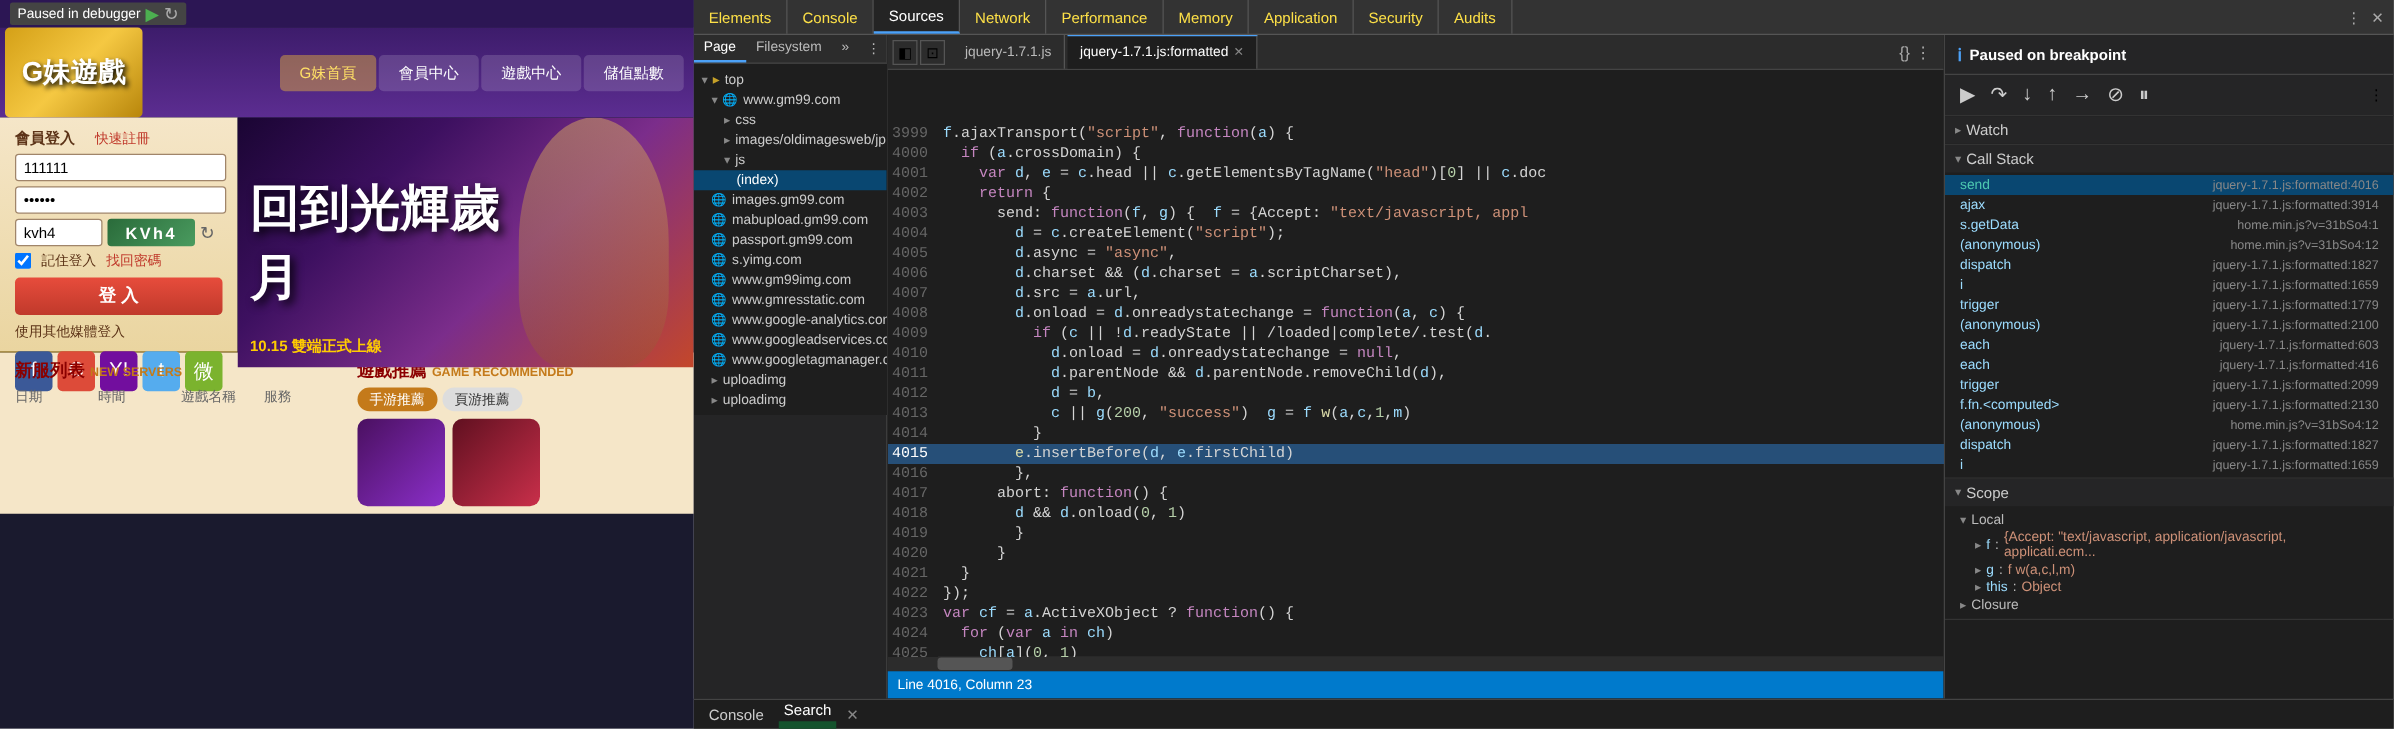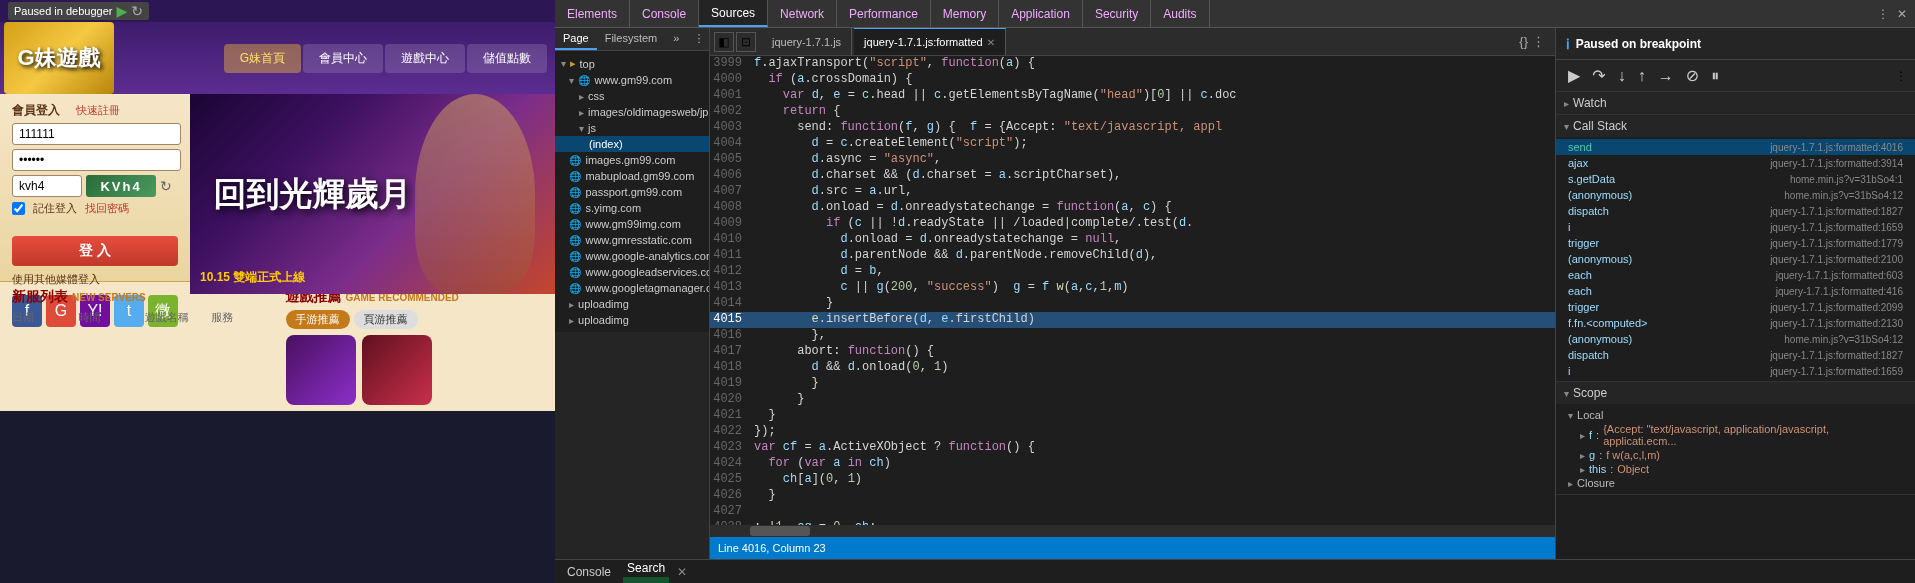--- a/index.html
+++ b/index.html
@@ -173,21 +173,21 @@
     .login-button {
       background: linear-gradient(180deg, #e74c3c, #c0392b);
       color: #fff;
       border: none;
       border-radius: 4px;
       padding: 6px 0;
       font-size: 14px;
       font-weight: bold;
       cursor: pointer;
       width: 100%;
-      margin-top: 16px;
+      margin-top: 2px;
     }
     .social-row {
       display: flex;
       align-items: center;
       gap: 4px;
       margin-top: 4px;
     }
     .social-icon {
       width: 32px;
       height: 32px;
@@ -295,21 +295,21 @@
       border-bottom: 1px solid #555;
       flex-shrink: 0;
     }
     .dt-tabs {
       display: flex;
       height: 100%;
       align-items: flex-end;
     }
     .dt-tab {
       padding: 4px 12px;
-      color: #f0abfc;
+      color: #fde047;
       font-size: 12px;
       cursor: pointer;
       height: 100%;
       display: flex;
       align-items: center;
       border-right: 1px solid #555;
     }
     .dt-tab.active {
       color: #fff;
       border-bottom: 2px solid #4ca1f7;
@@ -394,20 +394,21 @@
     .code-editor {
       flex: 1;
       background: #1e1e1e;
       overflow: hidden;
       display: flex;
       flex-direction: column;
     }
     .code-scroll {
       flex: 1;
       overflow: auto;
+      margin-top: 43px;
     }
     .code-line {
       display: flex;
       min-height: 16px;
       font-size: 12px;
       font-family: 'Consolas', 'Courier New', monospace;
     }
     .line-num {
       width: 40px;
       color: #666;
@@ -620,21 +621,21 @@
         <div class="social-icon yh">Y!</div>
         <div class="social-icon tw">t</div>
         <div class="social-icon wc">微</div>
       </div>
     </div>
 
     <div class="banner-area" style="flex:1;">
       <div class="banner-bg">
         <div class="banner-character"></div>
         <div style="position:absolute; left:10px; top:10px; right:130px; bottom:10px; display:flex; align-items:center; justify-content:center;">
-          <span style="font-size:33px; font-weight:900; color:#fff; text-shadow:3px 3px 8px #000; writing-mode:horizontal-tb;">回到光輝歲月</span>
+          <span style="font-size:40px; font-weight:900; color:#fff; text-shadow:3px 3px 8px #000; writing-mode:horizontal-tb;">回到光輝歲月</span>
         </div>
         <div style="position:absolute; bottom:8px; left:10px; color:#ffcc00; font-size:12px; font-weight:bold;">10.15 雙端正式上線</div>
       </div>
     </div>
   </div>
 
   <div class="bottom-section">
     <div style="flex:1;">
       <div style="display:flex; align-items:baseline; gap:4px;">
         <span class="section-title">新服列表</span>

